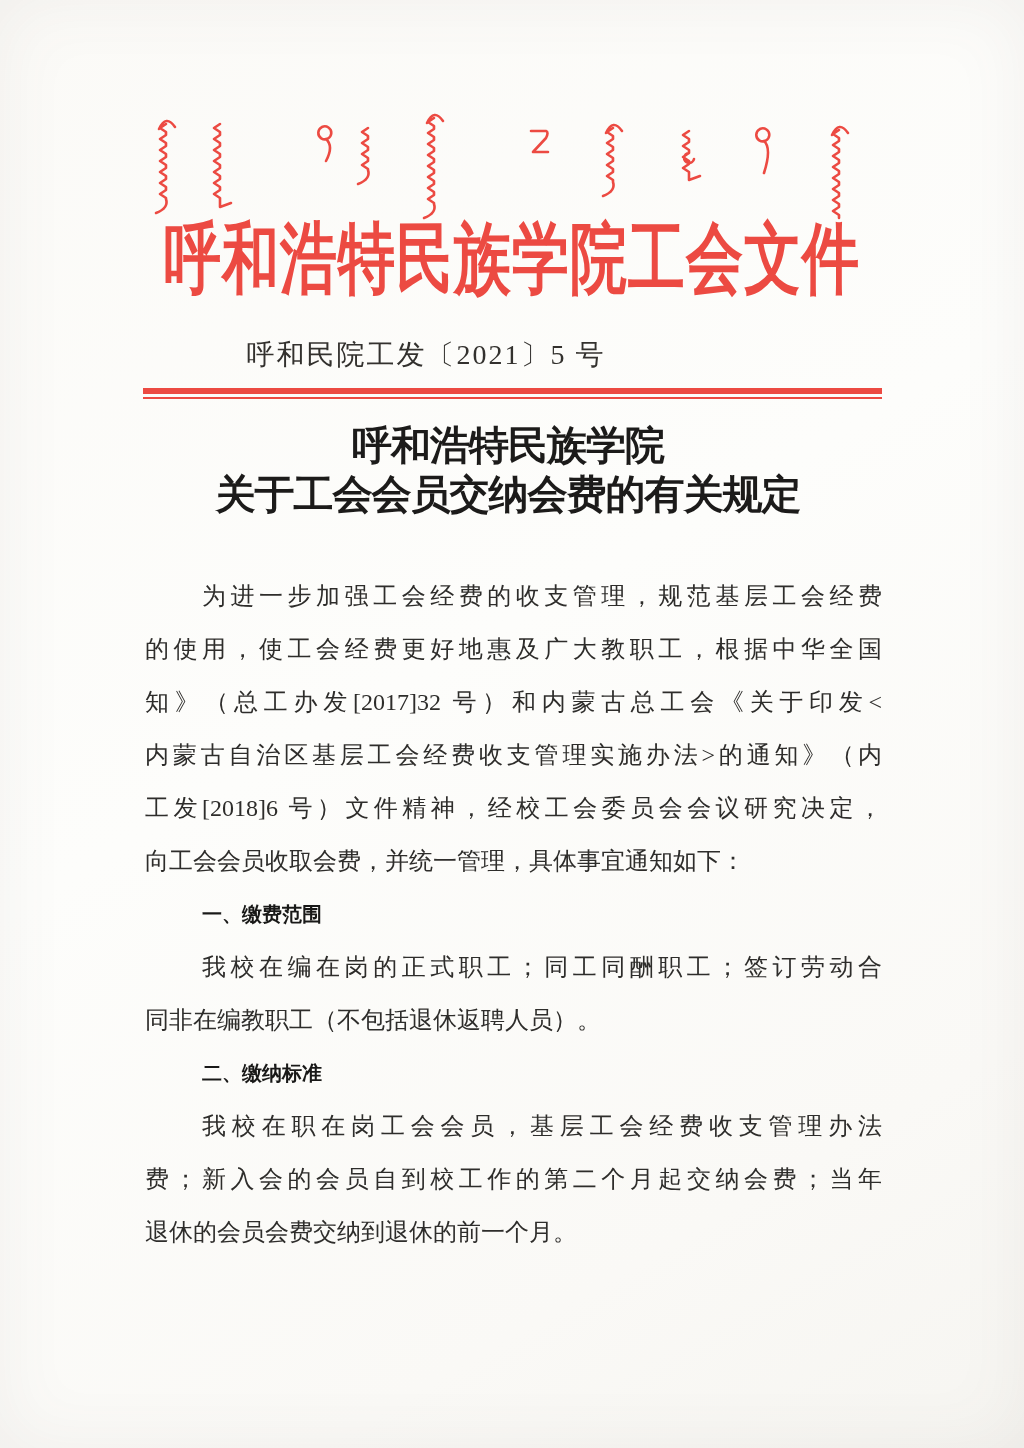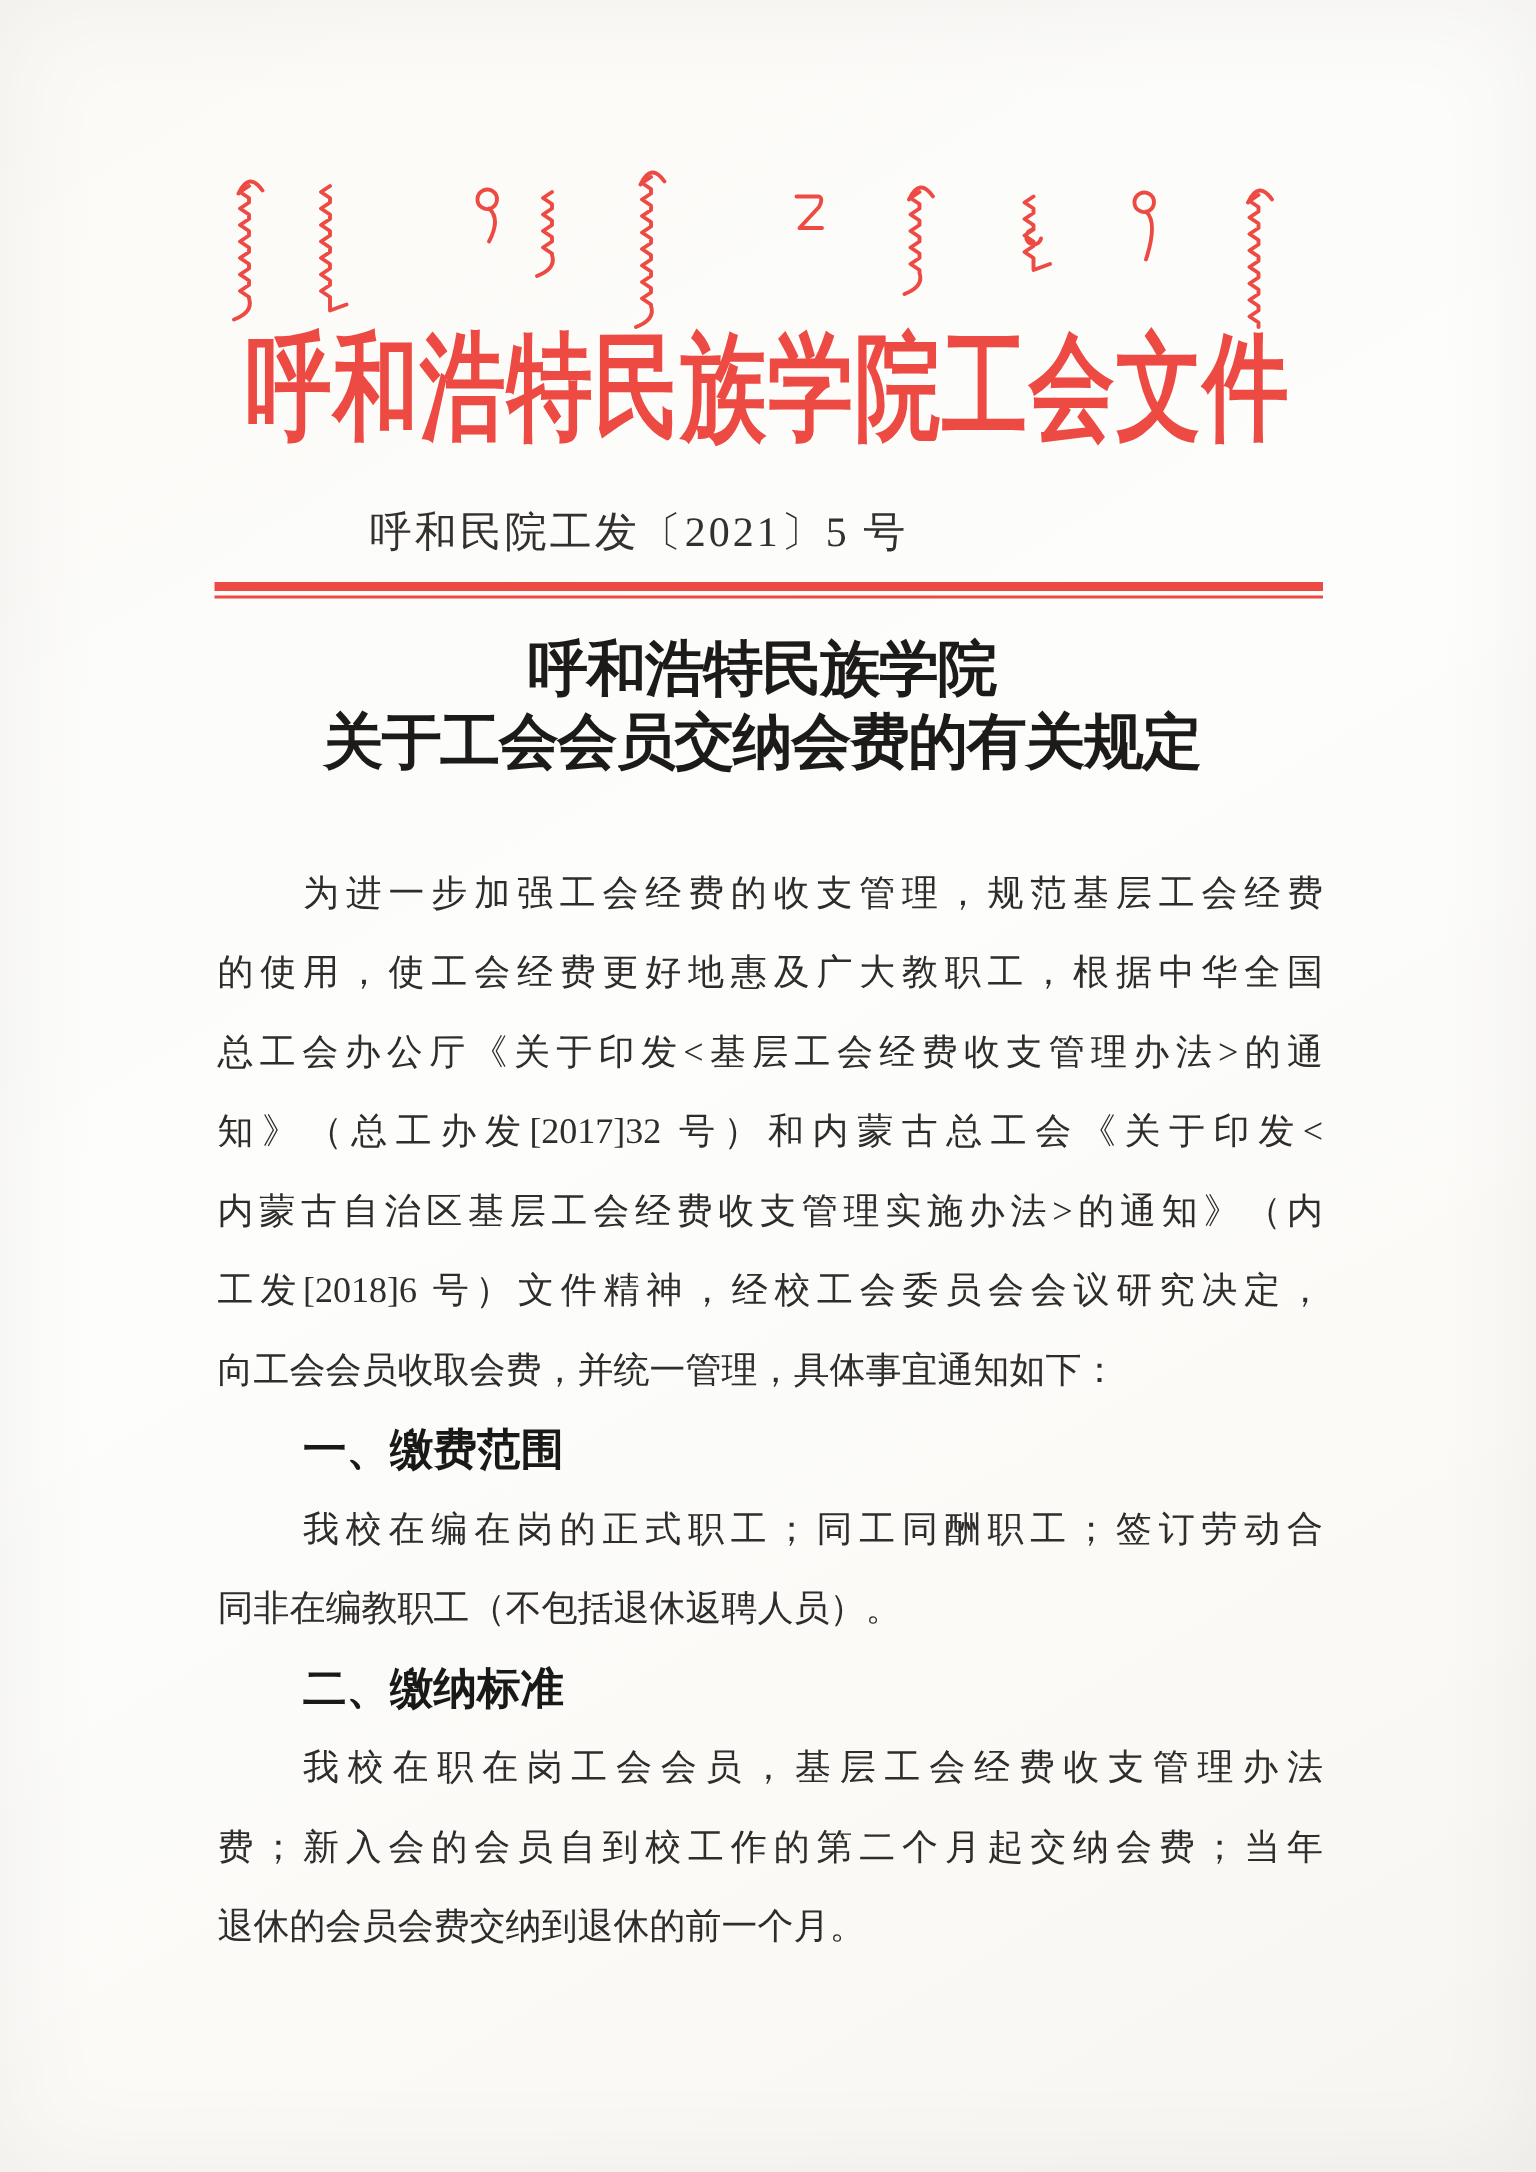--- a/index.html
+++ b/index.html
@@ -53,21 +53,21 @@
   .line{
     height:53px;line-height:53px;font-size:24px;
     text-align:justify;overflow:visible;white-space:normal;
   }
   .p-start{text-indent:57px;text-align-last:justify;}
   .p-full{text-align-last:justify;}
   .p-end{text-align-last:left;}
   .heading{
     text-indent:57px;text-align-last:left;
     font-family:"Liberation Sans","DejaVu Sans",sans-serif;
-    font-weight:bold;color:#191918;font-size:29px;
+    font-weight:bold;color:#191918;font-size:20px;
   }
 </style>
 </head>
 <body>
 
 <div class="sheet">
 
   <div class="mong-row">
       <svg width="36" height="92" style="left: 5px; top: 2px;">
         <path d="M9,11 Q16,-4 25,9 M16,6 l-6,4 l6,4 v3 l-6,4 l6,4 v3 l-6,4 l6,4 v3 l-6,4 l6,4 v3 l-6,4 l6,4 v3 l-6,4 l6,4 v3 l-6,4 l6,4 v1 q3,9 -10,14" fill="none" stroke="#ec4a42" stroke-width="2.6" stroke-linecap="round" stroke-linejoin="round"></path>
@@ -108,21 +108,20 @@
   <div class="red-rule" style="border-top-color: rgb(236, 74, 66); border-bottom-color: rgb(236, 74, 66);"></div>
 
   <div class="doc-title">
     <div>呼和浩特民族学院</div>
     <div>关于工会会员交纳会费的有关规定</div>
   </div>
 
   <div class="body-block">
       <div class="line p-start">为进一步加强工会经费的收支管理，规范基层工会经费</div>
       <div class="line p-full">的使用，使工会经费更好地惠及广大教职工，根据中华全国</div>
-      <div class="line p-full">总工会办公厅《关于印发&lt;基层工会经费收支管理办法&gt;的通</div>
       <div class="line p-full">知》（总工办发[2017]32 号）和内蒙古总工会《关于印发&lt;</div>
       <div class="line p-full">内蒙古自治区基层工会经费收支管理实施办法&gt;的通知》（内</div>
       <div class="line p-full">工发[2018]6 号）文件精神，经校工会委员会会议研究决定，</div>
       <div class="line p-end">向工会会员收取会费，并统一管理，具体事宜通知如下：</div>
       <div class="line heading">一、缴费范围</div>
       <div class="line p-start">我校在编在岗的正式职工；同工同酬职工；签订劳动合</div>
       <div class="line p-end">同非在编教职工（不包括退休返聘人员）。</div>
       <div class="line heading">二、缴纳标准</div>
       <div class="line p-start">我校在职在岗工会会员，基层工会经费收支管理办法</div>
       <div class="line p-full">费；新入会的会员自到校工作的第二个月起交纳会费；当年</div>

